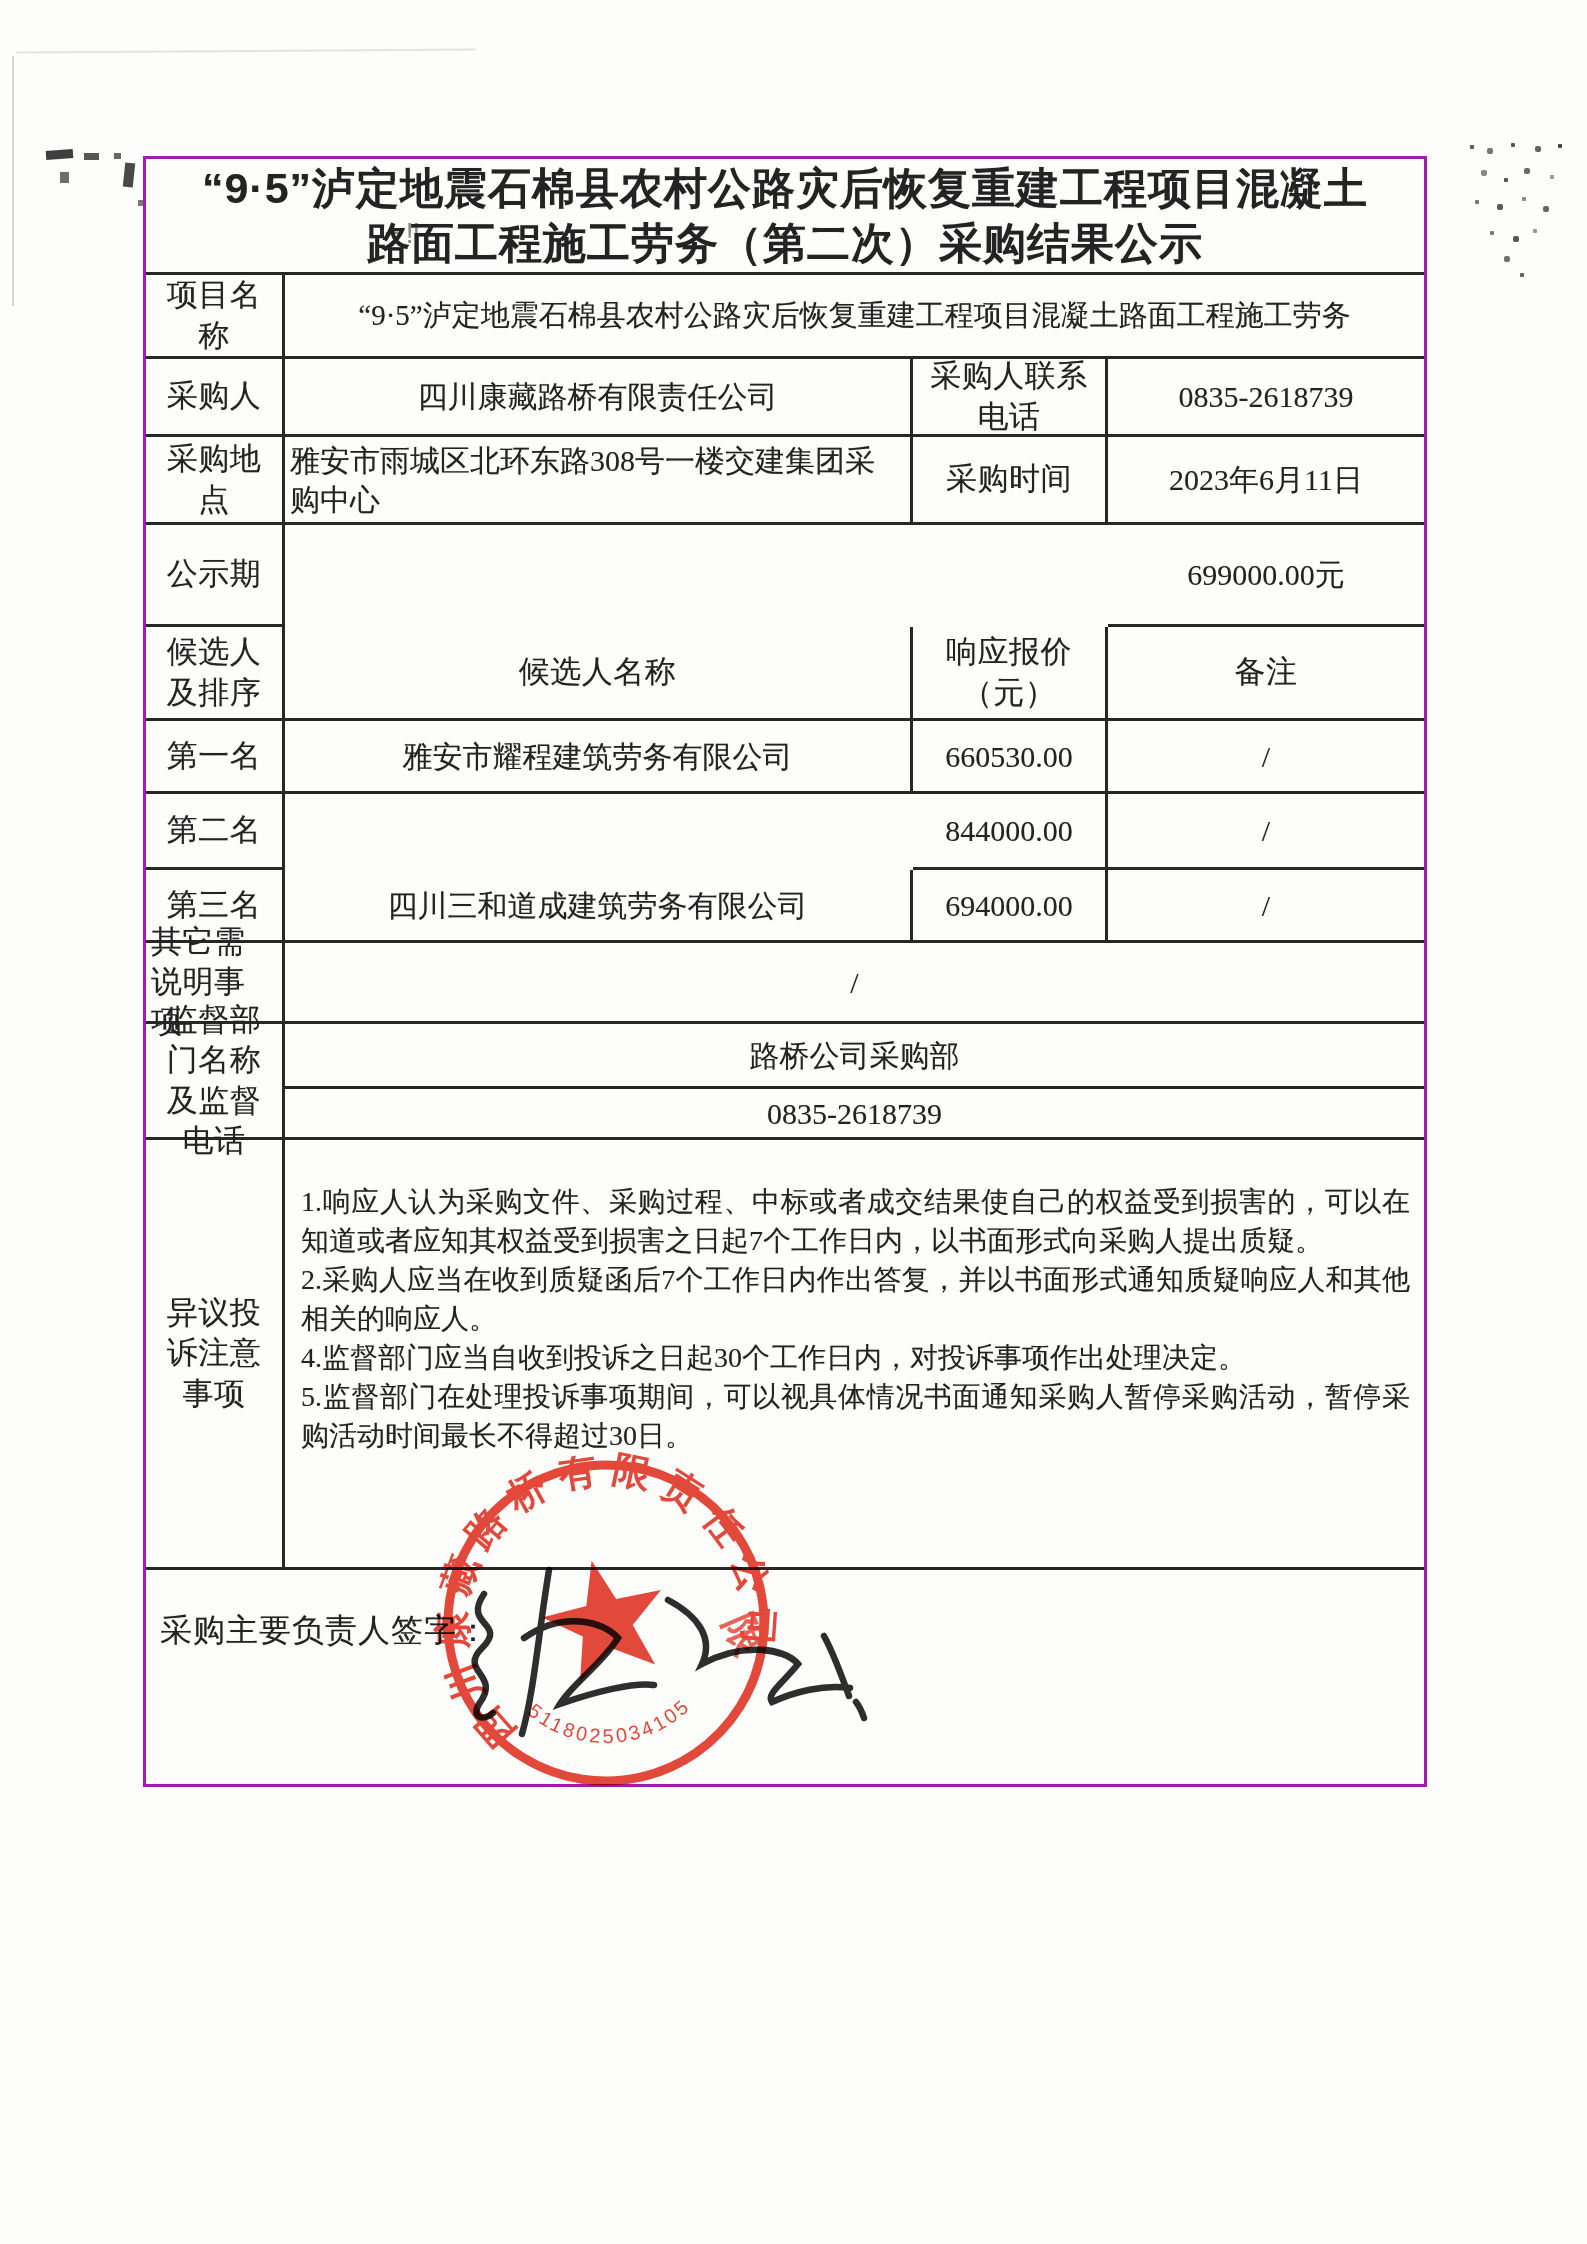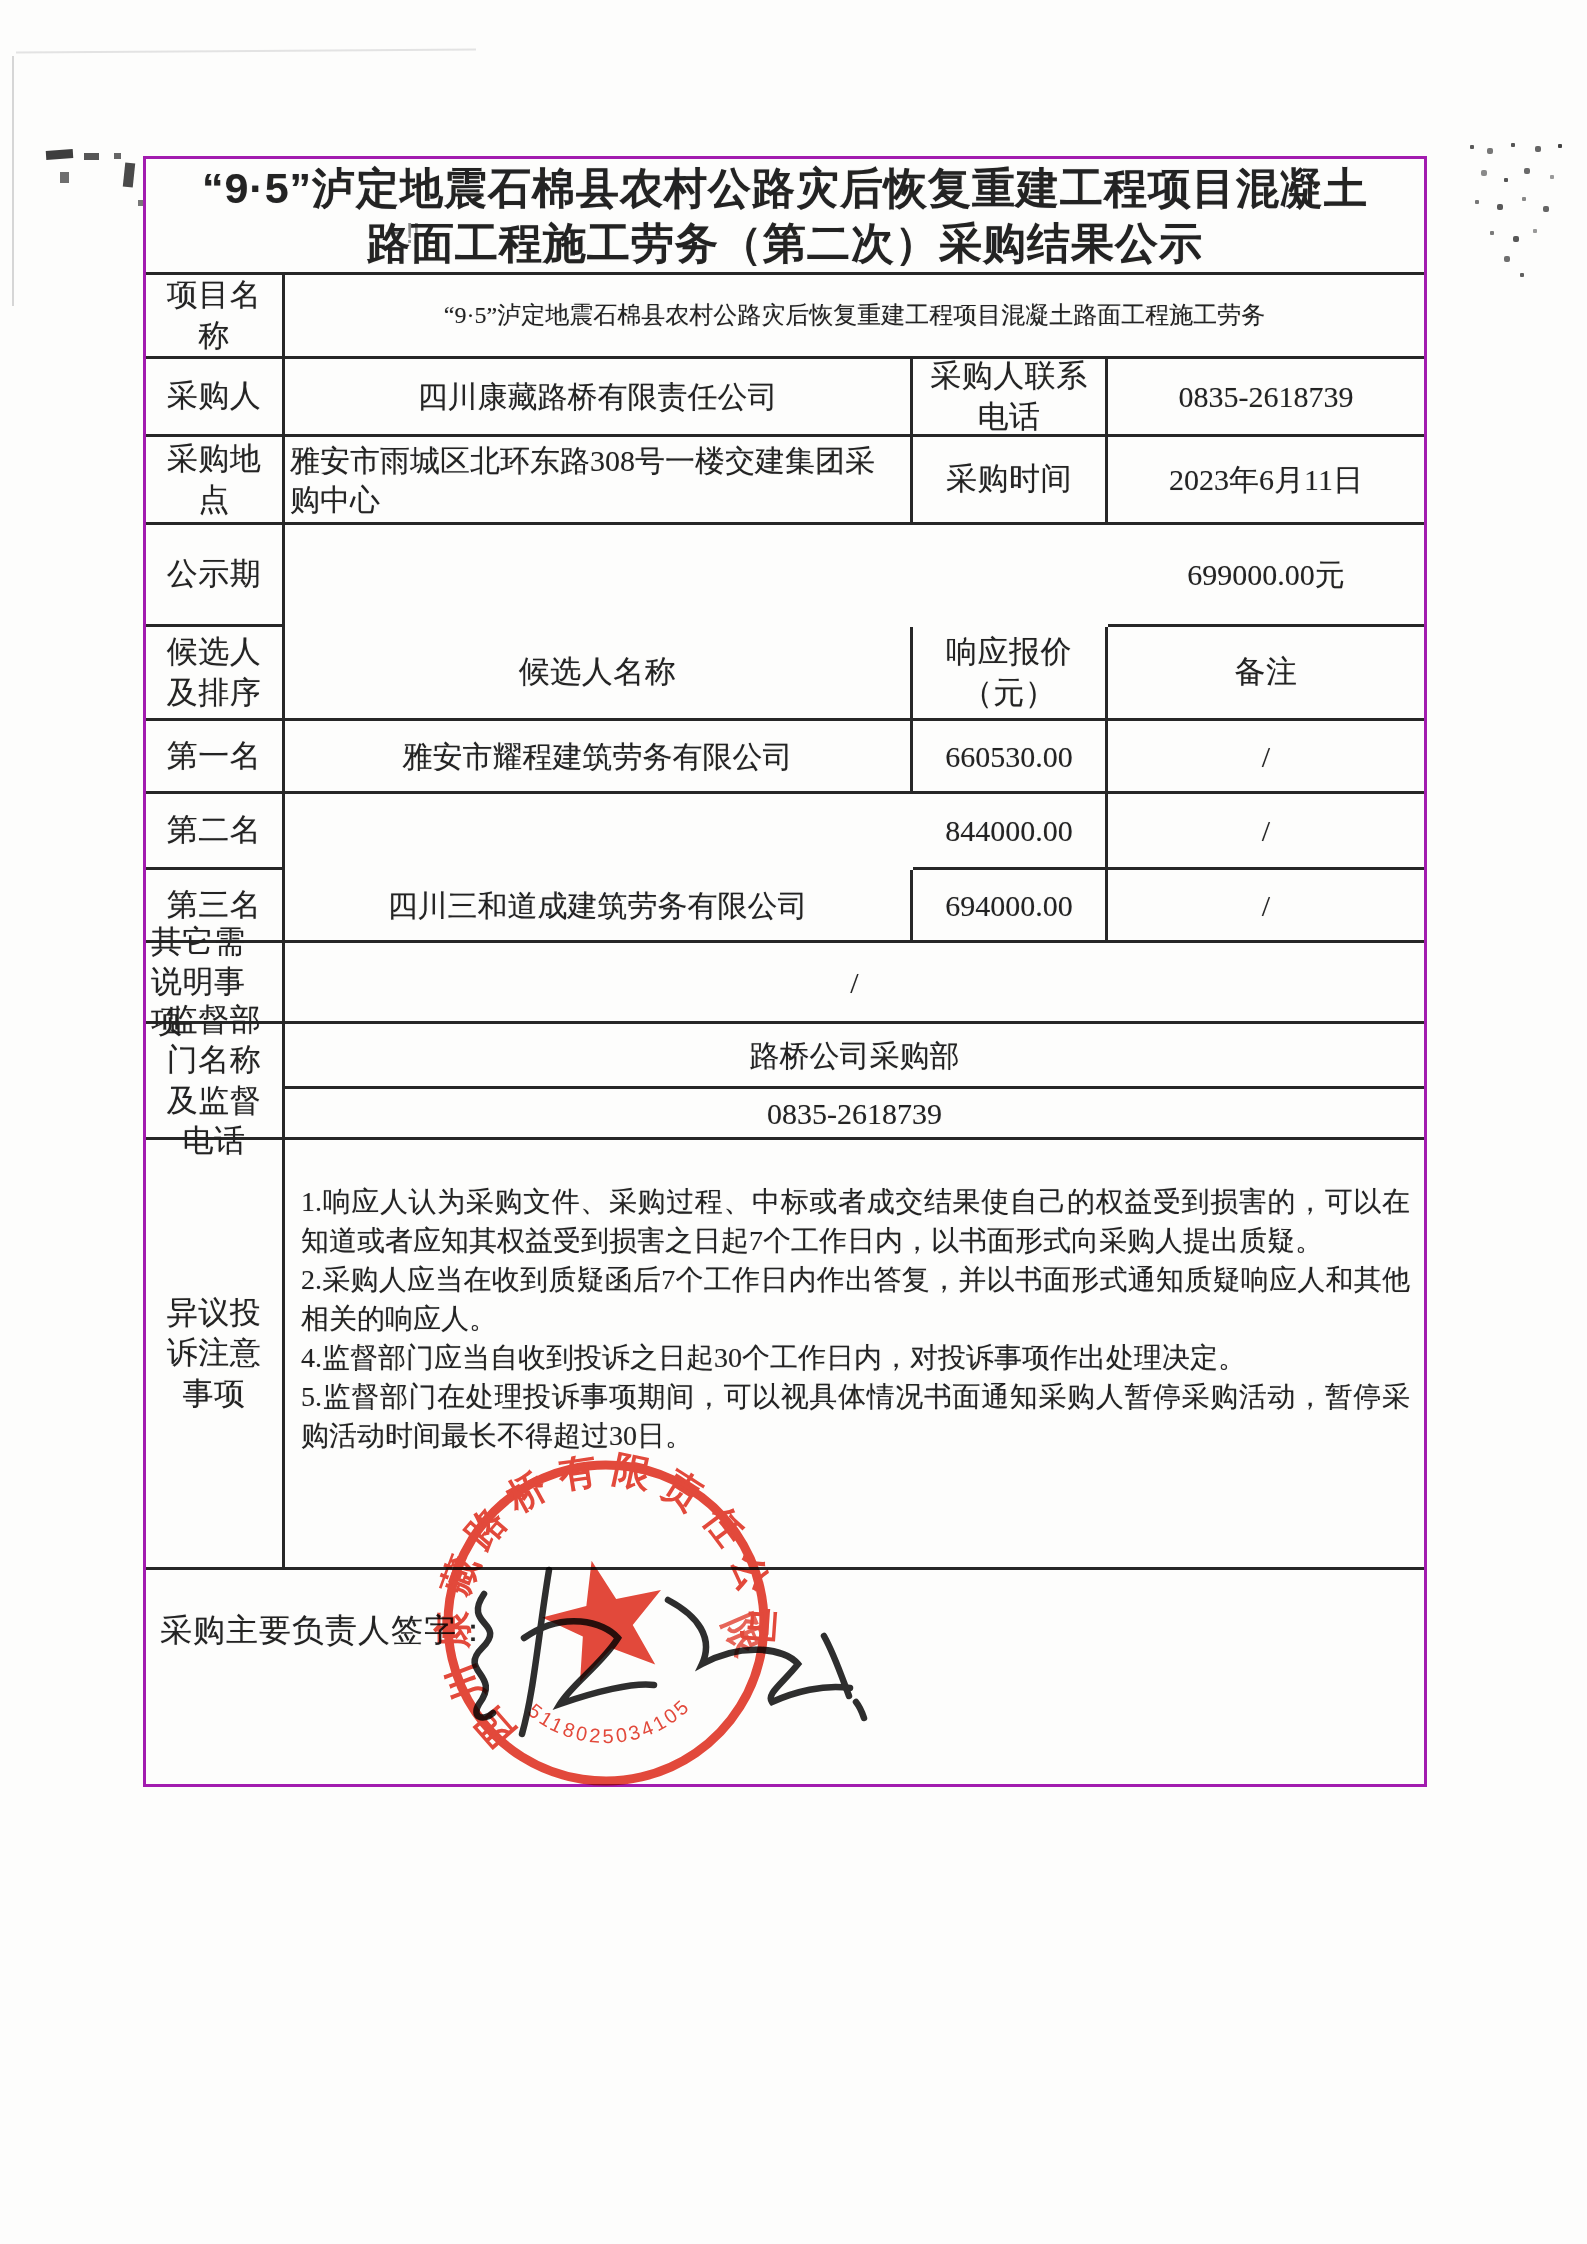--- a/index.html
+++ b/index.html
@@ -85,21 +85,21 @@
   <div class="mark m5"></div>
   <div class="mark m6"></div>
   <div class="ghost">⌐‼</div>
   <div class="speckles"></div>
 
   <div class="doc-table">
 
     <div class="cell nr title-cell">“9·5”泸定地震石棉县农村公路灾后恢复重建工程项目混凝土路面工程施工劳务（第二次）采购结果公示</div>
 
     <div class="cell lab" style="grid-column:1;grid-row:2">项目名称</div>
-    <div class="cell nr" style="grid-column:2/5;grid-row:2;font-size:24px">“9·5”泸定地震石棉县农村公路灾后恢复重建工程项目混凝土路面工程施工劳务</div>
+    <div class="cell nr" style="grid-column:2/5;grid-row:2;font-size:29px">“9·5”泸定地震石棉县农村公路灾后恢复重建工程项目混凝土路面工程施工劳务</div>
 
     <div class="cell lab" style="grid-column:1;grid-row:3">采购人</div>
     <div class="cell" style="grid-column:2;grid-row:3">四川康藏路桥有限责任公司</div>
     <div class="cell lab" style="grid-column:3;grid-row:3">采购人联系电话</div>
     <div class="cell nr" style="grid-column:4;grid-row:3">0835-2618739</div>
 
     <div class="cell lab" style="grid-column:1;grid-row:4">采购地点</div>
     <div class="cell left" style="grid-column:2;grid-row:4">雅安市雨城区北环东路308号一楼交建集团采购中心</div>
     <div class="cell lab" style="grid-column:3;grid-row:4">采购时间</div>
     <div class="cell nr" style="grid-column:4;grid-row:4">2023年6月11日</div>

